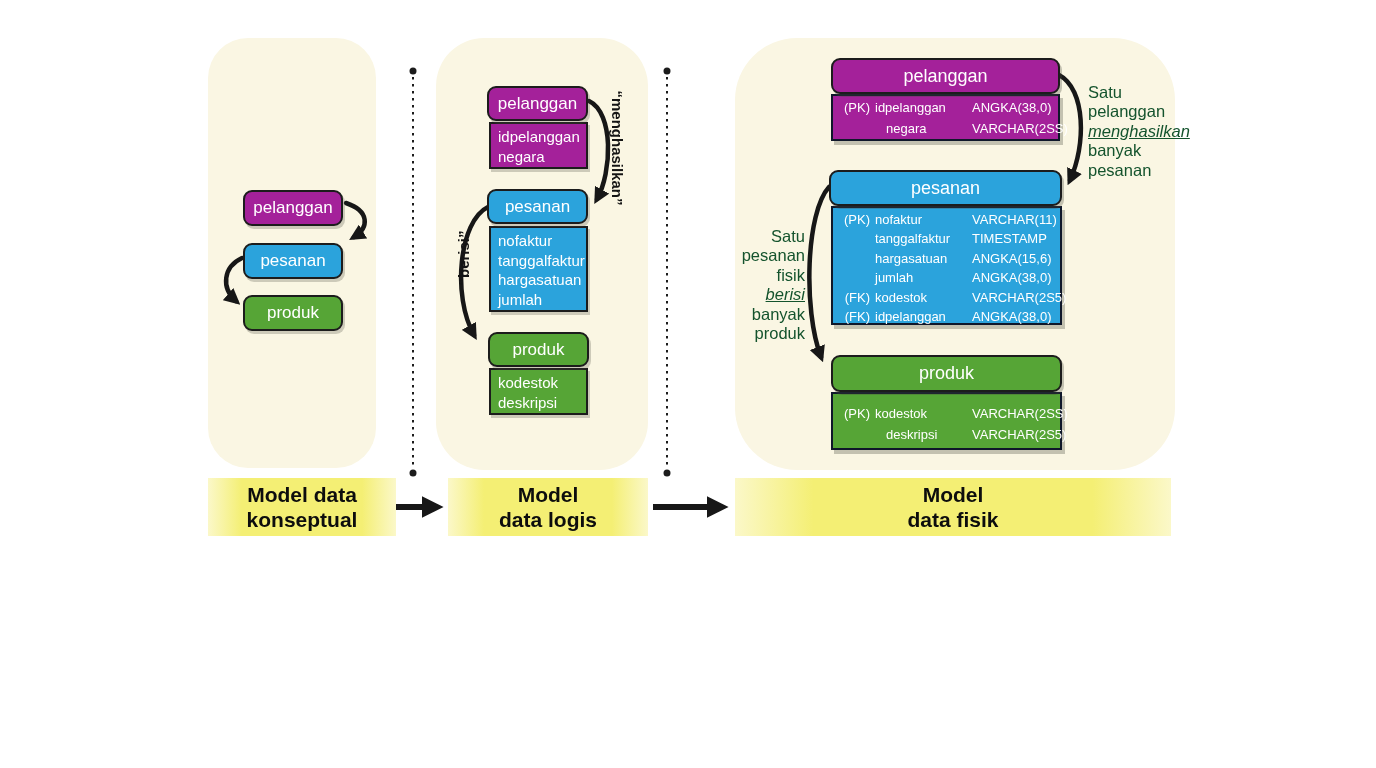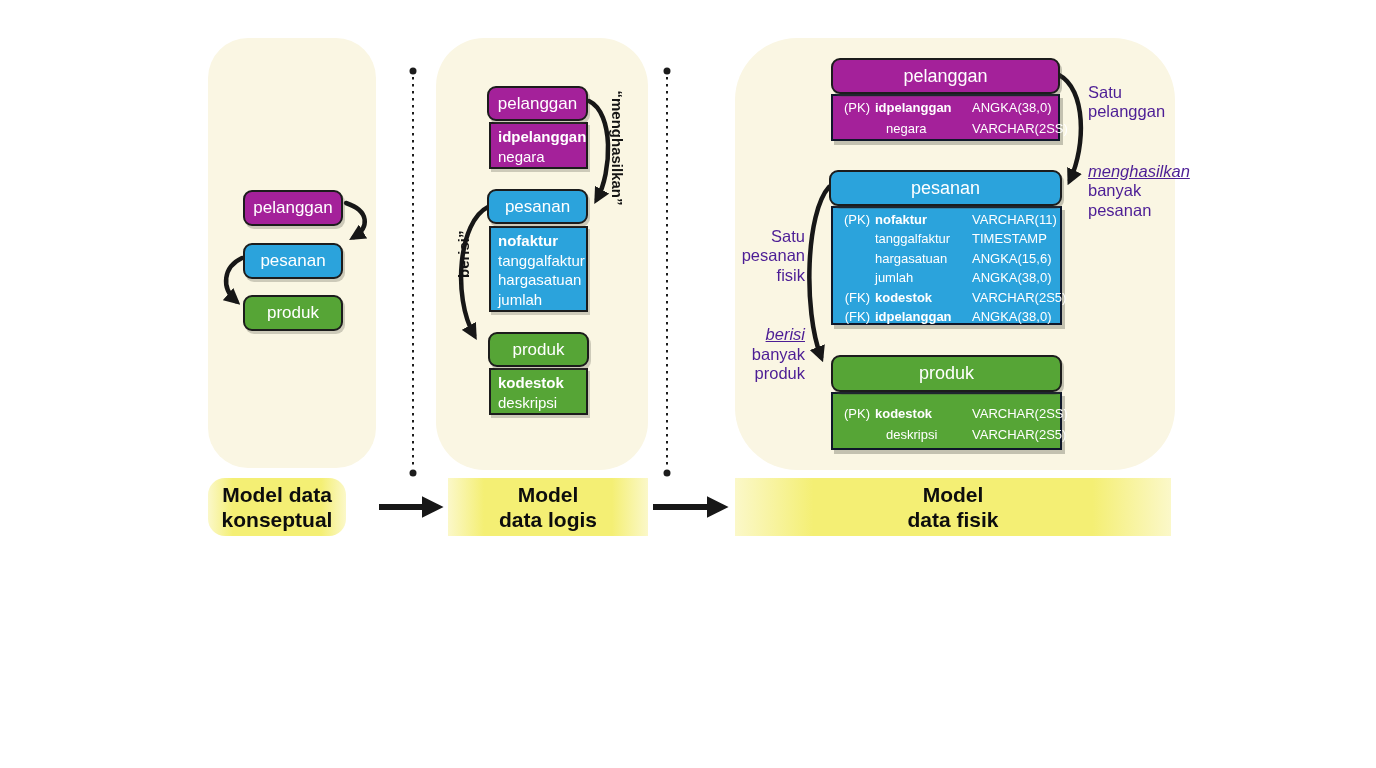--- a/index.html
+++ b/index.html
@@ -38,21 +38,21 @@
     color:#fff; font-size:17px; z-index:2;
     box-shadow:2px 3px 0 rgba(70,70,60,0.25);
   }
   .l-attrs {
     position:absolute; width:99px;
     border:2px solid #1c1c1c;
     color:#fff; font-size:15px; line-height:19.5px;
     padding:3px 0 3px 7px; z-index:1;
     box-shadow:2px 3px 0 rgba(70,70,60,0.25);
   }
-  .bold { font-weight:bold; }
+  .bold { font-weight:normal; }
 
   
   .p-header {
     position:absolute; height:36px;
     border:2px solid #1c1c1c; border-radius:9px;
     display:flex; align-items:center; justify-content:center;
     color:#fff; font-size:18px; z-index:2;
     box-shadow:2px 3px 0 rgba(70,70,60,0.3);
   }
   .p-attrs {
@@ -69,33 +69,33 @@
 
   
   .rot {
     position:absolute; font-size:15px; font-weight:bold; color:#141414;
     white-space:nowrap;
   }
   #label-menghasilkan { left:617px; top:148px; transform:translate(-50%,-50%) rotate(90deg); }
   #label-berisi       { left:463px; top:258px; transform:translate(-50%,-50%) rotate(-90deg); }
 
   
-  .annotation { position:absolute; font-size:16.5px; line-height:19.4px; color:#4c1d95; }
+  .annotation { position:absolute; font-size:16.5px; line-height:19.4px; color:#14532d; }
   #annotation-right { left:1088px; top:83px; text-align:left; }
   #annotation-left  { left:728px;  top:227px; width:77px; text-align:right; }
-  .em-line { font-style:italic; text-decoration:underline;margin-top:40px; }
+  .em-line { font-style:italic; text-decoration:underline; }
 
   
   .band {
     position:absolute; top:478px; height:58px;
     background:linear-gradient(90deg,#fbf8c9 0%,#f4ef74 18%,#f4ef74 82%,#fbf8c9 100%);
     display:flex; flex-direction:column; align-items:center; justify-content:center;
     font-weight:bold; font-size:21px; line-height:25px; color:#0d0d0d;
   }
-  #band-conceptual { left:208px; width:138px;border-radius:17px; }
+  #band-conceptual { left:208px; width:188px; }
   #band-logical    { left:448px; width:200px; }
   #band-physical   { left:735px; width:436px; }
 </style>
 </head>
 <body>
 
 <div class="panel" id="panel-conceptual"></div>
 <div class="panel" id="panel-logical"></div>
 <div class="panel" id="panel-physical"></div>
 

